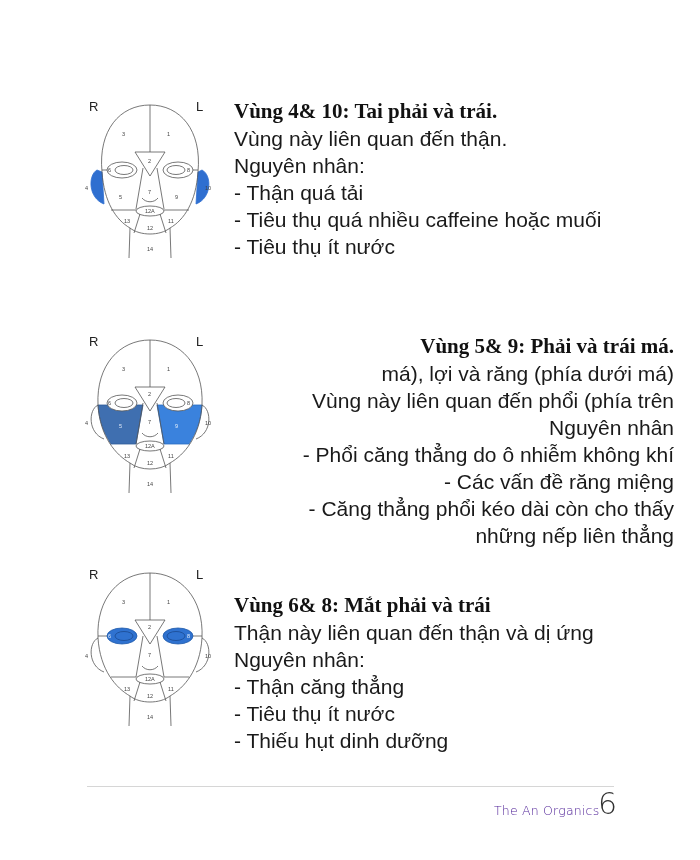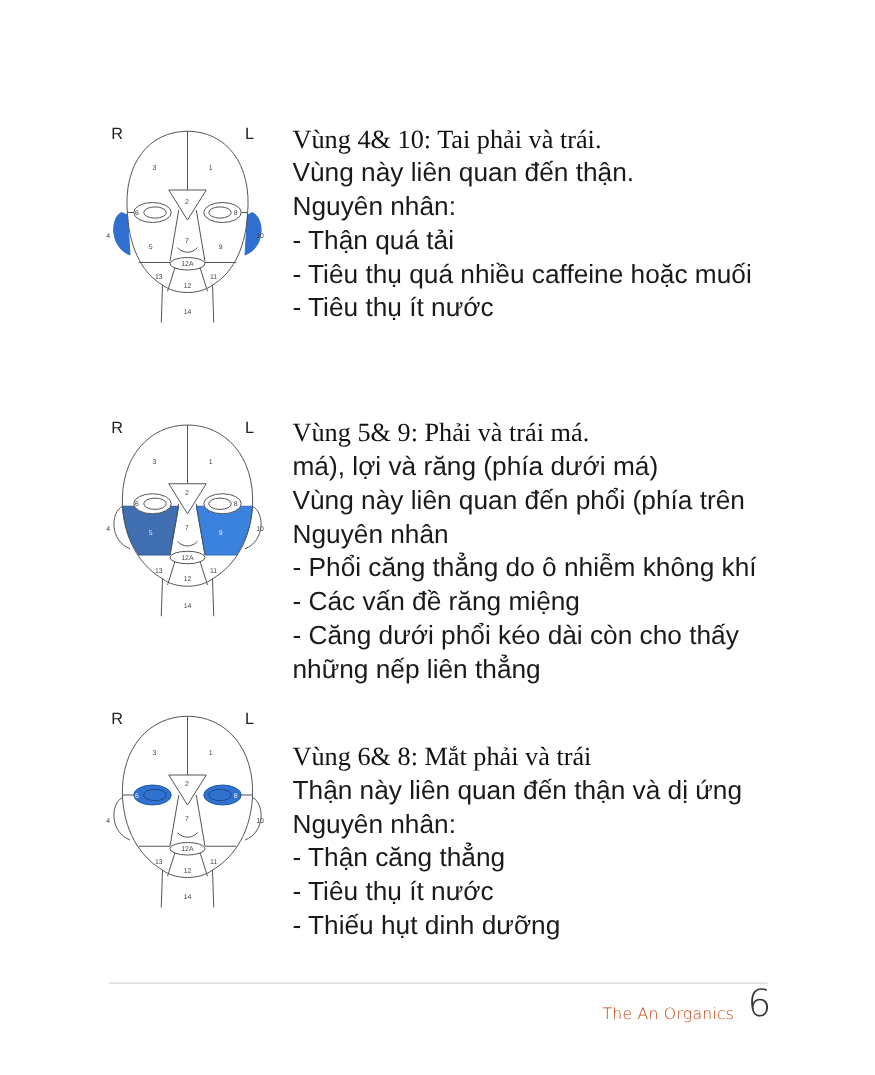--- a/index.html
+++ b/index.html
@@ -1,28 +1,28 @@
 <!DOCTYPE html>
 <html><head>
 <meta charset="utf-8">
 <style>
   html, body { margin: 0; padding: 0; background: #ffffff; }
   body { width: 700px; height: 860px; position: relative; overflow: hidden;
          font-family: "DejaVu Serif", "Liberation Serif", serif; color: #1a1a1a; }
   .face { position: absolute; left: 80px; width: 140px; height: 180px; }
   .face svg { width: 140px; height: 180px; display: block; }
   .text { position: absolute; left: 234px; width: 440px; }
-  .title { font-family: "Liberation Serif", serif; font-weight: normal; font-size: 21px;
+  .title { font-family: "Liberation Serif", serif; font-weight: bold; font-size: 21px;
            line-height: 27px; margin: 0; color: #111; }
   .line { font-family: Liberation Sans, sans-serif; font-size: 21px; line-height: 27px;
           margin: 0; color: #1a1a1a; white-space: nowrap; }
   .footer-rule { position: absolute; left: 87px; top: 786px; width: 527px; height: 1px;
                  background: #d6d6d6; }
-  .footer-brand { position: absolute; left: 482px; top: 803px; font-family: "DejaVu Sans", sans-serif;
-                  font-size: 12.5px; color: #c2410c; letter-spacing: 0.2px; font-weight: 300; }
+  .footer-brand { position: absolute; left: 494px; top: 803px; font-family: "DejaVu Sans", sans-serif;
+                  font-size: 12.5px; color: #4c1d95; letter-spacing: 0.2px; font-weight: 300; }
   .footer-page { position: absolute; left: 598px; top: 786px; font-family: "DejaVu Sans", sans-serif;
                  font-size: 30px; font-weight: 200; color: #333; line-height: 36px; }
   .lbl { font-family: "Liberation Sans", sans-serif; font-size: 5.5px; fill: #444; }
   .rl { font-family: "Liberation Sans", sans-serif; font-size: 13px; fill: #222; }
 </style>
 </head>
 <body>
 
 <div class="face" style="top:90px;">
   <svg viewBox="0 0 140 180">
@@ -109,28 +109,28 @@
     <text class="lbl" x="39" y="103" style="fill:#dfe9f7">5</text>
     <text class="lbl" x="95" y="103" style="fill:#e6f0fb">9</text>
     <text class="lbl" x="68" y="99">7</text>
     <text class="lbl" x="65" y="123">12A</text>
     <text class="lbl" x="44" y="133">13</text>
     <text class="lbl" x="88" y="133">11</text>
     <text class="lbl" x="67" y="140">12</text>
     <text class="lbl" x="67" y="161">14</text>
   </svg>
 </div>
-<div class="text" style="top:333px;">
+<div class="text" style="top:333px;text-align:right;">
   <p class="title">Vùng 5&amp; 9: Phải và trái má.</p>
   <p class="line">má), lợi và răng (phía dưới má)</p>
   <p class="line">Vùng này liên quan đến phổi (phía trên</p>
   <p class="line">Nguyên nhân</p>
   <p class="line">- Phổi căng thẳng do ô nhiễm không khí</p>
   <p class="line">- Các vấn đề răng miệng</p>
-  <p class="line">- Căng dưới phổi kéo dài còn cho thấy</p>
+  <p class="line">- Căng thẳng phổi kéo dài còn cho thấy</p>
   <p class="line">những nếp liên thẳng</p>
 </div>
 
 <div class="face" style="top:558px;">
   <svg viewBox="0 0 140 180">
     <text class="rl" x="9" y="21">R</text>
     <text class="rl" x="116" y="21">L</text>
     <path d="M18,80 C8,85 8,108 24,114" fill="none" stroke="#555" stroke-width="0.8"></path>
     <path d="M122,80 C132,85 132,108 116,114" fill="none" stroke="#555" stroke-width="0.8"></path>
     <path d="M18,80 C16,40 40,15 70,15 C100,15 124,40 122,80 C120,112 104,130 90,138 L91,168 M50,138 L49,168 M50,138 C36,130 20,112 18,80" fill="none" stroke="#555" stroke-width="0.8"></path>

